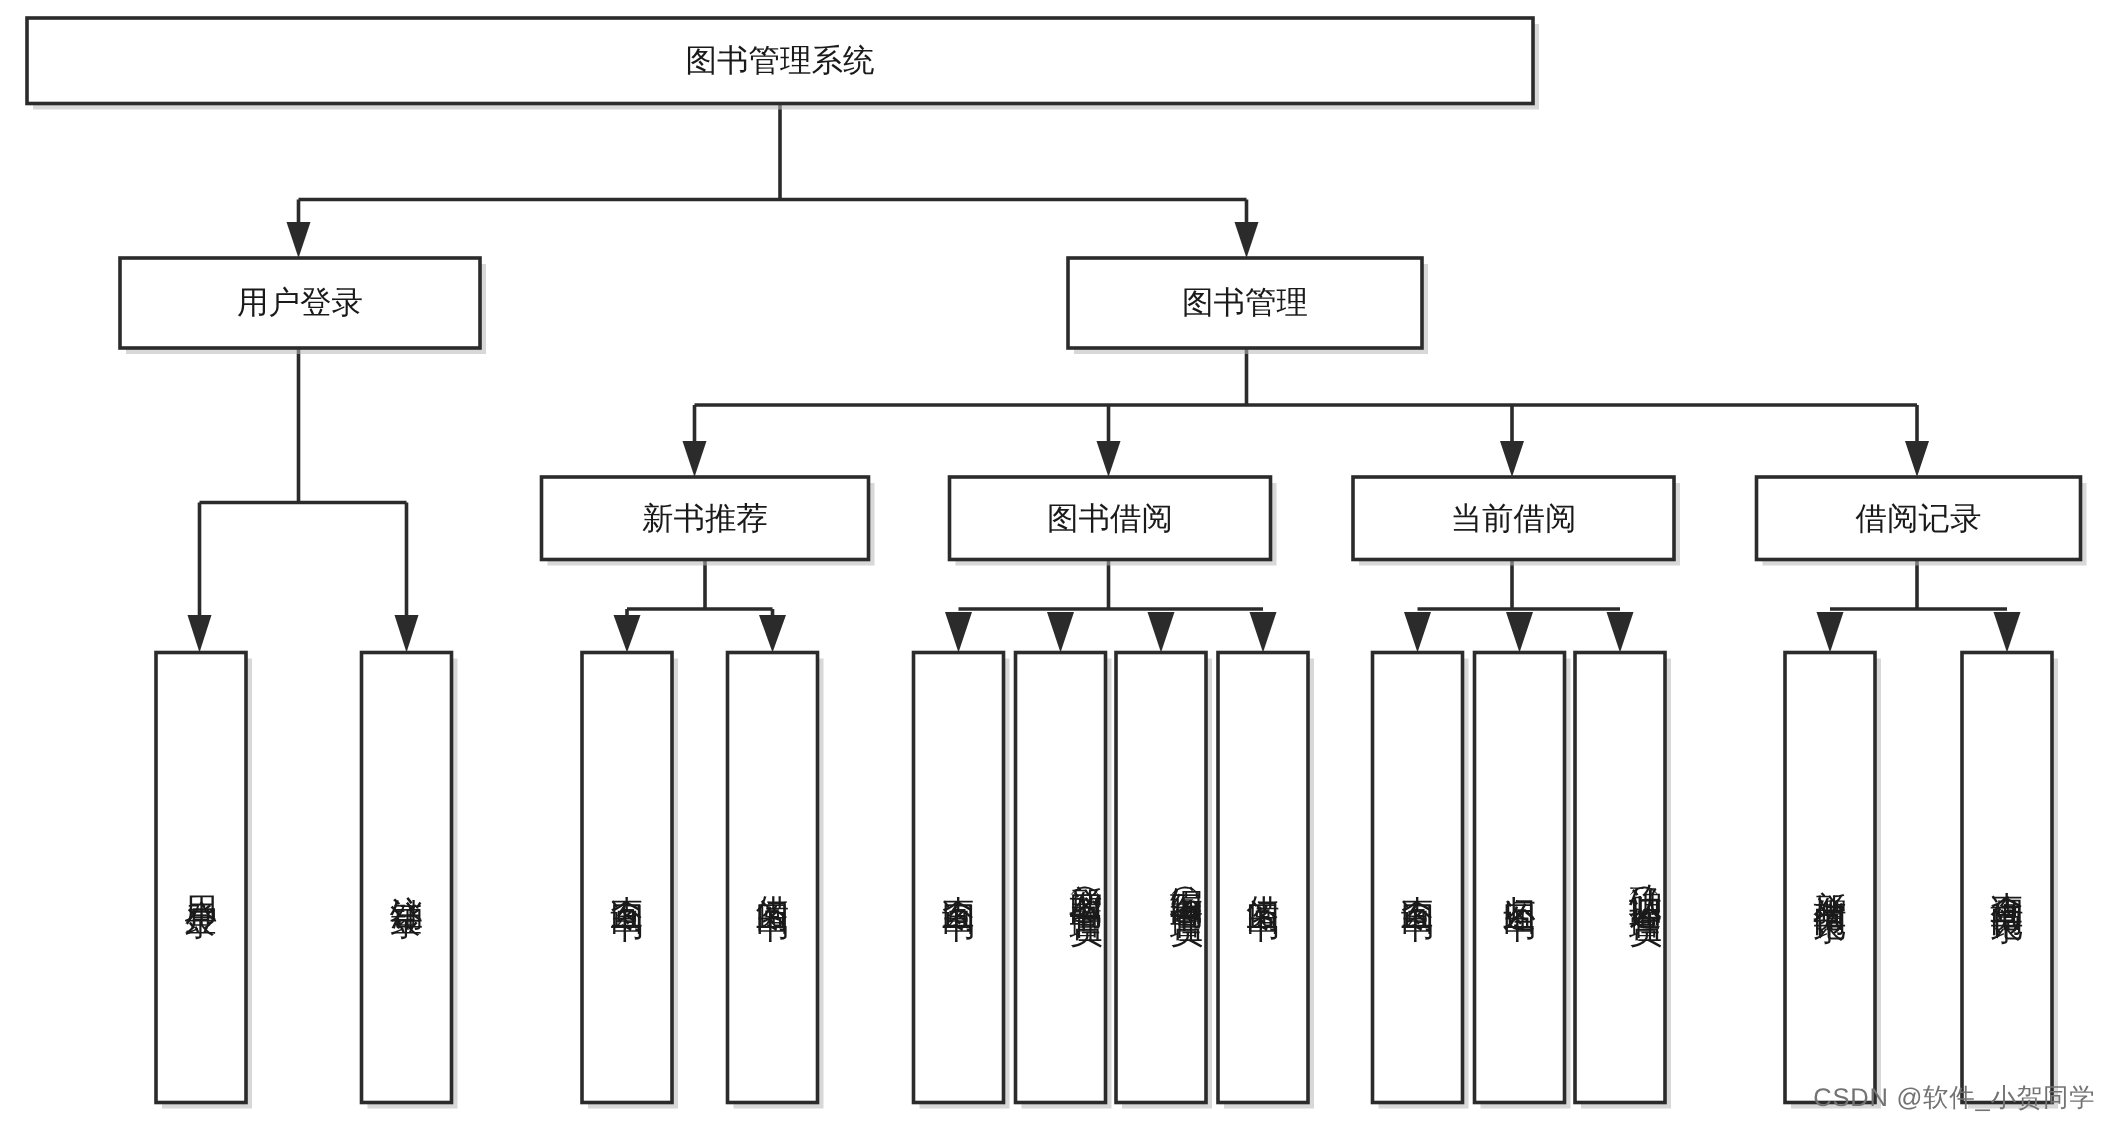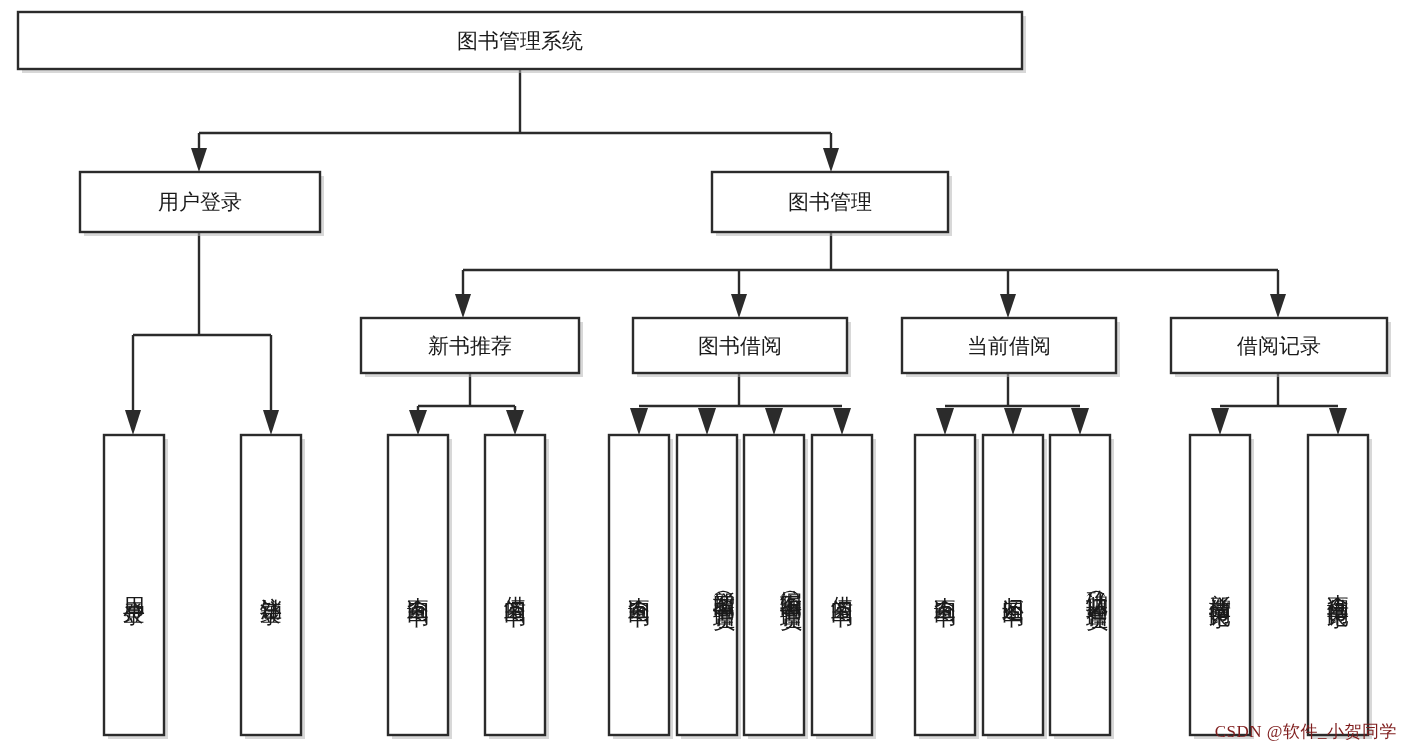--- a/index.html
+++ b/index.html
@@ -66,23 +66,23 @@
     align-items: center;
     justify-content: center;
     text-align: center;
     pointer-events: none;
     white-space: nowrap;
   }
   .watermark {
     position: absolute;
     right: 8px;
     bottom: 4px;
-    font-family: Liberation Serif, serif;
+    font-family: Liberation Sans, sans-serif;
     font-size: 17px;
-    color: #7f1d1d;
+    color: #737373;
     letter-spacing: 0.5px;
     white-space: nowrap;
   }
 </style>
 </head>
 <body>
 
 <div id="diagram-root">
 
   <svg class="flow" viewBox="0 0 1405 747">

